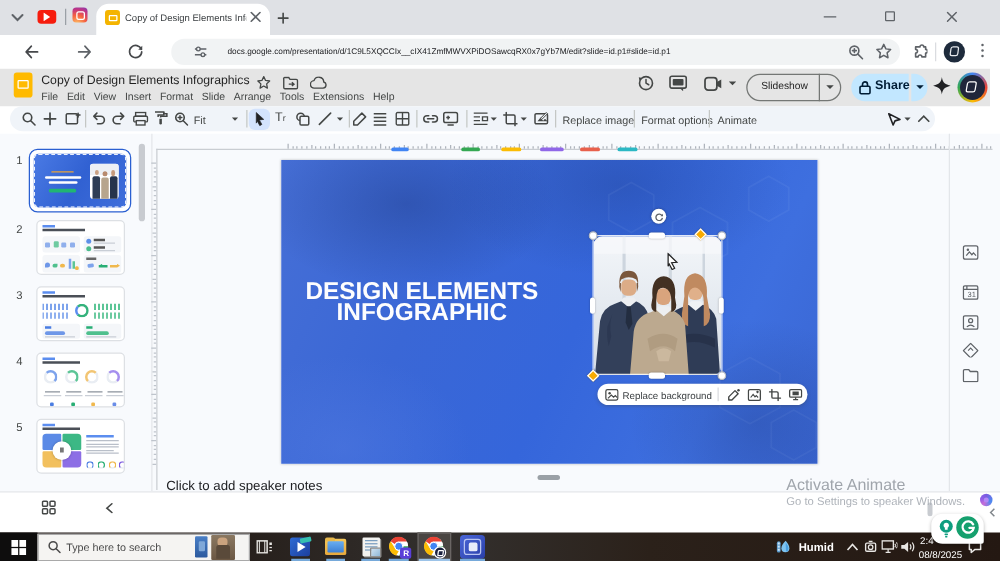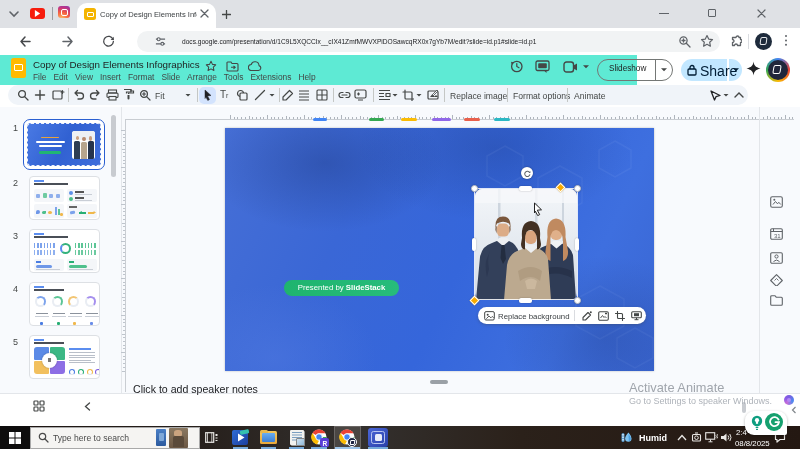--- a/index.html
+++ b/index.html
@@ -62,21 +62,21 @@
     </svg>
  <svg class="ab" style="left:729px;top:7px" width="13" height="13" viewBox="0 0 13 13">
       <path d="M4 2.5h2a1.5 1.5 0 0 1 3 0h1.5v2a1.5 1.5 0 0 1 0 3v3h-3a1.5 1.5 0 0 0-3 0H2.5v-3a1.5 1.5 0 0 0 0-3v-2z" stroke="#5F6368" stroke-width="1.3" fill="none" stroke-linejoin="round" transform="translate(1,0)"></path>
     </svg>
  <div class="ab" style="left:748px;top:6px;width:1px;height:15px;background:#DADCE0"></div>
  <div class="ab" style="left:755px;top:5px;width:17px;height:17px;border-radius:50%;background:#1E2B3C"></div>
  <div class="ab" style="left:760px;top:9px;width:7px;height:8px;border:1.5px solid #e8eaed;border-radius:2px;transform:skewX(-8deg)"></div>
  <div class="ab" style="left:785px;top:7px;width:2.4px;height:2.4px;background:#5F6368;border-radius:50%;box-shadow:0 4.4px 0 #5F6368,0 8.8px 0 #5F6368"></div>
 </div>
 
-<div class="ab" id="shead" style="left:0;top:55px;width:637px;height:30px;background:#5eead4">
+<div class="ab" id="shead" style="left:0;top:55px;width:792px;height:30px;background:#e5e5e5">
  <div class="ab" style="left:11px;top:3px;width:15px;height:20px;background:#FFBA00;border-radius:2.5px"></div>
  <div class="ab" style="left:14px;top:9px;width:9px;height:7px;border:1.6px solid #fff;border-radius:1px"></div>
  <div class="ab" style="left:33px;top:4px;font-size:9.8px;color:#1F1F1F">Copy of Design Elements Infographics</div>
  <svg class="ab" style="left:205px;top:5px" width="12" height="12" viewBox="0 0 14 14">
       <path d="M7 1.5l1.7 3.6 3.8.5-2.8 2.7.7 3.9L7 10.3l-3.4 1.9.7-3.9L1.5 5.6l3.8-.5z" stroke="#444746" stroke-width="1.2" fill="none" stroke-linejoin="round"></path>
     </svg>
  <svg class="ab" style="left:226px;top:6px" width="13" height="11" viewBox="0 0 13 11">
       <path d="M1 2.5V9a1 1 0 0 0 1 1h9a1 1 0 0 0 1-1V3.5a1 1 0 0 0-1-1H6L5 1H2a1 1 0 0 0-1 1.5z" stroke="#444746" stroke-width="1.1" fill="none"></path>
       <path d="M5 6.3h4M7.5 4.8l1.7 1.5L7.5 7.8" stroke="#444746" stroke-width="1.1" fill="none"></path>
     </svg>
@@ -106,21 +106,21 @@
  <div class="ab" style="left:609px;top:8.5px;font-size:8.2px;color:#1F1F1F">Slideshow</div>
  <svg class="ab" style="left:660px;top:12px" width="8" height="6" viewBox="0 0 8 6">
       <path d="M1 1.2l3 3 3-3z" fill="#444746"></path>
     </svg>
  <div class="ab" style="left:681px;top:4px;width:46px;height:22px;background:#C2E7FF;border-radius:11px 0 0 11px"></div>
  <div class="ab" style="left:729px;top:4px;width:13px;height:22px;background:#C2E7FF;border-radius:0 11px 11px 0"></div>
  <svg class="ab" style="left:687px;top:9px" width="10" height="12" viewBox="0 0 10 12">
       <rect x="1" y="5" width="8" height="6" rx="1" stroke="#001D35" stroke-width="1.3" fill="none"></rect>
       <path d="M3 5V3.5a2 2 0 0 1 4 0V5" stroke="#001D35" stroke-width="1.3" fill="none"></path>
     </svg>
- <div class="ab" style="left:700px;top:8px;font-size:14px;font-weight:normal;color:#001D35">Share</div>
+ <div class="ab" style="left:700px;top:8px;font-size:10px;font-weight:bold;color:#001D35">Share</div>
  <svg class="ab" style="left:732px;top:12px" width="8" height="6" viewBox="0 0 8 6">
       <path d="M1 1.2l3 3 3-3z" fill="#001D35"></path>
     </svg>
  <svg class="ab" style="left:746px;top:6px" width="15" height="15" viewBox="0 0 15 15">
       <path d="M7.5 0.5C8 4 9 6.2 14.5 7.5 9 8.8 8 11 7.5 14.5 7 11 6 8.8 0.5 7.5 6 6.2 7 4 7.5 0.5z" fill="#202124"></path>
     </svg>
  <div class="ab" style="left:766px;top:3px;width:24px;height:24px;border-radius:50%;background:conic-gradient(#4285F4,#EA4335,#FBBC04,#34A853,#4285F4)"></div>
  <div class="ab" style="left:768px;top:5px;width:20px;height:20px;border-radius:50%;background:#20263B"></div>
  <div class="ab" style="left:773px;top:10px;width:8px;height:9px;border:1.7px solid #fff;border-radius:2px;transform:skewX(-10deg)"></div>
 </div>
@@ -587,21 +587,21 @@
   <div class="ab" style="left:-60px;top:150px;width:220px;height:160px;background:radial-gradient(ellipse at center,rgba(90,130,230,0.35),rgba(90,130,230,0) 65%)"></div>
   <svg class="ab" style="left:240px;top:8px;opacity:0.06" width="180" height="110" viewBox="0 0 180 110">
       <path d="M40 10l18 10v20l-18 10-18-10V20z" fill="none" stroke="#cfe0ff" stroke-width="1.5"></path>
       <path d="M95 30l22 12v25l-22 12-22-12V42z" fill="none" stroke="#cfe0ff" stroke-width="1.5"></path>
       <path d="M150 5l16 9v18l-16 9-16-9V14z" fill="none" stroke="#cfe0ff" stroke-width="1.5"></path>
     </svg>
   <svg class="ab" style="left:330px;top:150px;opacity:0.05" width="100" height="95 " viewBox="0 0 100 95">
       <path d="M45 8l24 13v27L45 61 21 48V21z" fill="none" stroke="#cfe0ff" stroke-width="1.5"></path>
       <path d="M80 50l18 10v20l-18 10-18-10V60z" fill="none" stroke="#cfe0ff" stroke-width="1.5"></path>
     </svg>
-  <div class="ab" style="left:59px;top:152px;width:115px;height:16px;background:linear-gradient(90deg,#1FB46E,#27BC7B);border-radius:8.5px;text-align:center;font-size:7.8px;color:#fff;line-height:16.5px">Presented by <b>SlideStack</b></div>
+  <div class="ab" style="left:0;top:96.5px;width:225px;text-align:center;font-size:19.5px;font-weight:bold;color:#FDFDFE;line-height:0.92">DESIGN ELEMENTS<br>INFOGRAPHIC</div>
 </div>
 
 <div class="ab" id="photo" style="left:475px;top:189px;width:102px;height:111px;border-radius:7px;overflow:hidden">
  <svg width="102" height="111" viewBox="0 0 102 111">
   <defs>
    <linearGradient id="pbg" x1="0" y1="0" x2="0" y2="1">
           <stop offset="0" stop-color="#F3F6F9"></stop>
           <stop offset="0.45" stop-color="#E6EBF1"></stop>
           <stop offset="1" stop-color="#D5DCE4"></stop>
         </linearGradient>

